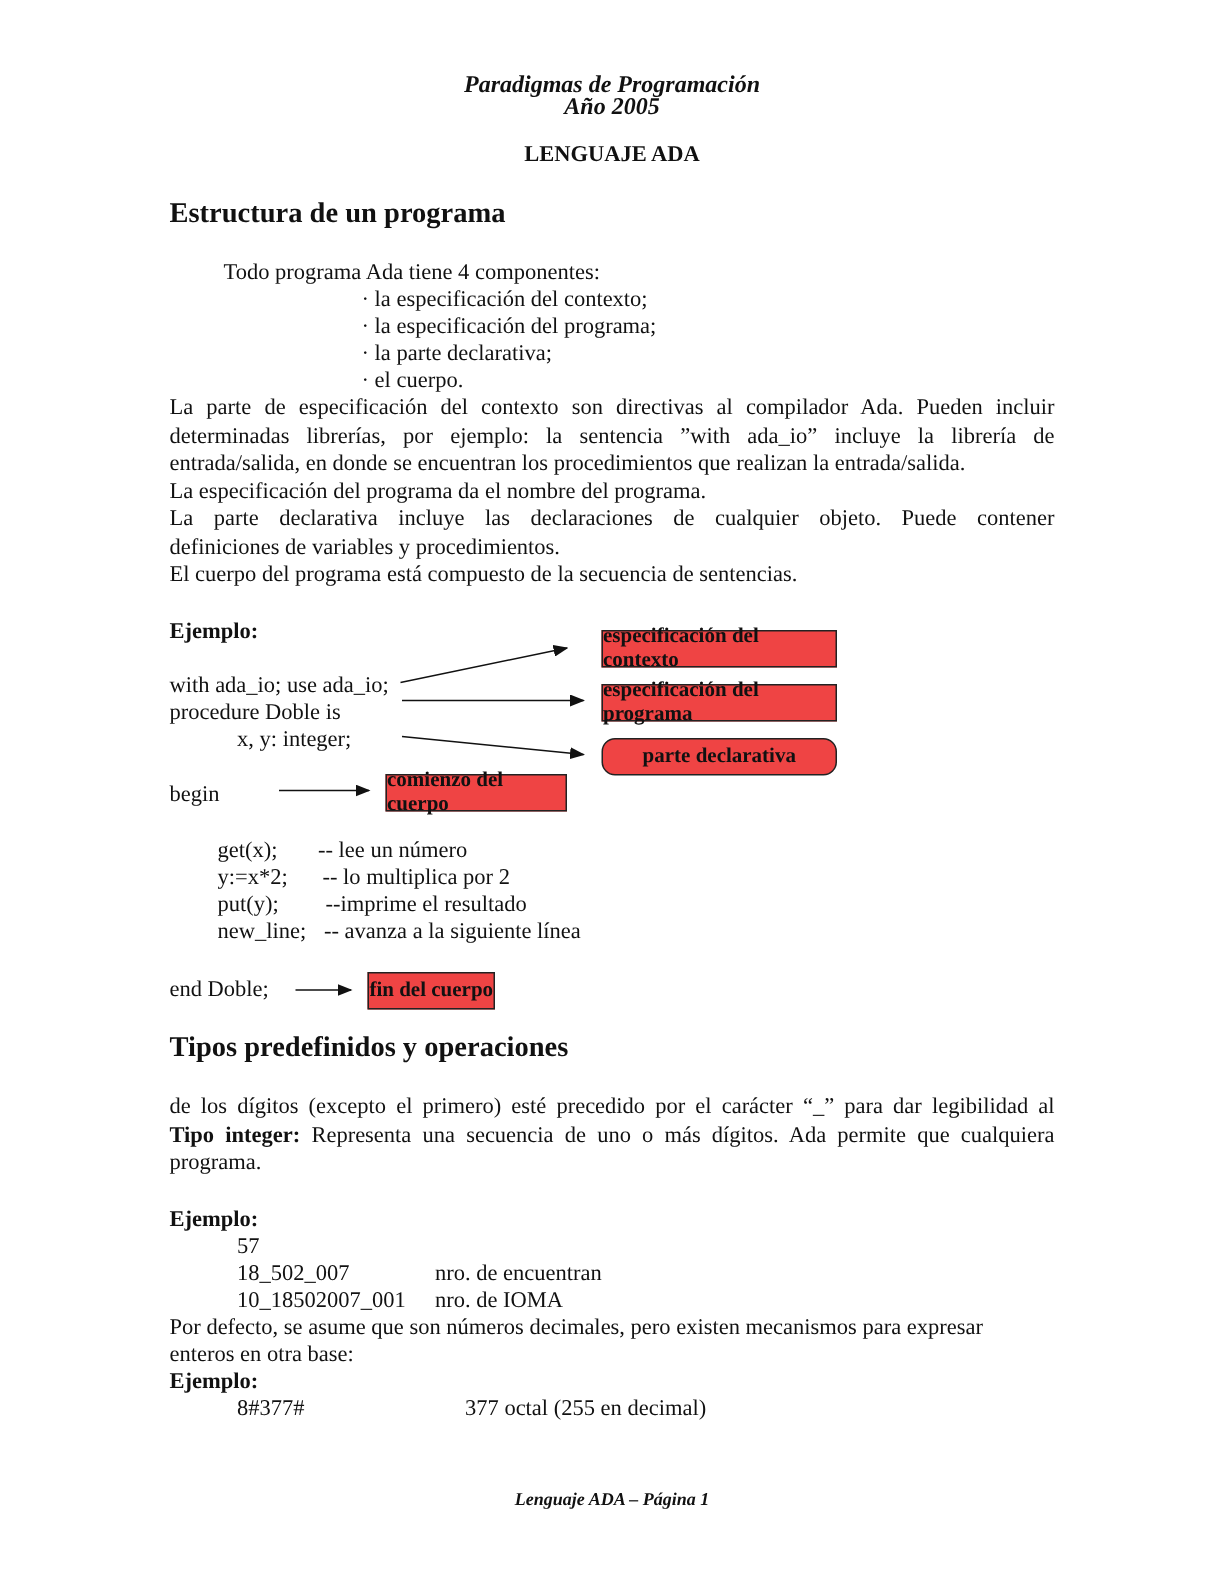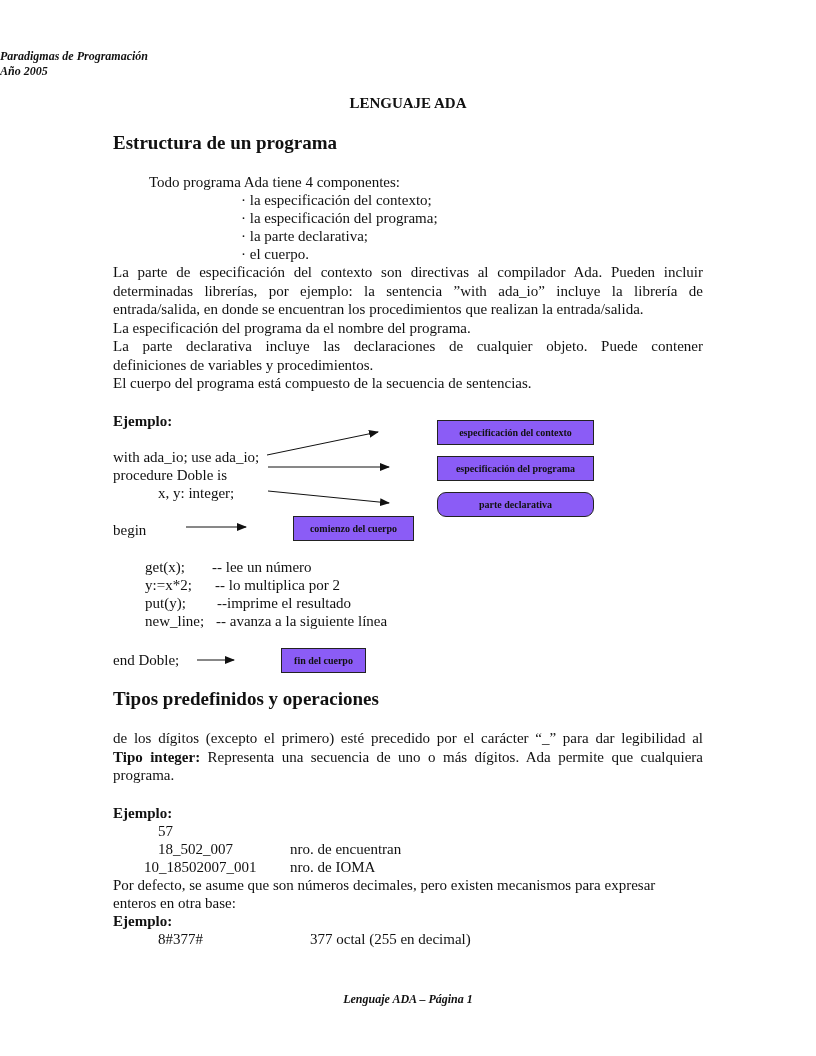--- a/index.html
+++ b/index.html
@@ -1,28 +1,28 @@
 <!DOCTYPE html>
 <html><head>
 <meta charset="utf-8">
 <style>
   html, body { margin: 0; padding: 0; background: #ffffff; }
   body { width: 816px; height: 1056px; position: relative; overflow: hidden;
          font-family: "Liberation Serif", "DejaVu Serif", serif; color: #111; }
   .abs { position: absolute; white-space: nowrap; }
-  .hdr { left: 0; width: 816px; text-align: left; font-style: italic; font-weight: bold; font-size: 12px; line-height: 15px; }
+  .hdr { left: 0; width: 816px; text-align: center; font-style: italic; font-weight: bold; font-size: 16px; line-height: 15px; }
   .title { left: 0; width: 816px; text-align: center; font-weight: bold; font-size: 15px; }
   .h2 { font-weight: bold; font-size: 19px; }
   .t { font-size: 15px; line-height: 18px; }
   .para { position: absolute; left: 113px; width: 590px; font-size: 15px; line-height: 18.5px; text-align: justify; }
   .para .ln { display: block; text-align: justify; text-align-last: justify; }
   .para .ln.last { text-align-last: left; }
   .b { font-weight: bold; }
-  .box { position: absolute; border: 1px solid #222; font-weight: bold; font-size: 10px;
-         display: flex; align-items: center; justify-content: center; background: #8b5cf6; margin-left: 36px; }
+  .box { position: absolute; border: 1px solid #222; font-weight: bold; font-size: 14px;
+         display: flex; align-items: center; justify-content: center; background: #ef4444; }
   svg.arrows { position: absolute; left: 0; top: 0; }
   .footer { left: 0; width: 816px; text-align: center; font-style: italic; font-weight: bold; font-size: 12px; }
 </style>
 </head>
 <body>
 
 <div class="abs hdr" style="top:49px;">Paradigmas de Programación</div>
 <div class="abs hdr" style="top:64px;">Año 2005</div>
 <div class="abs title" style="top:95px;">LENGUAJE ADA</div>
 
@@ -84,21 +84,21 @@
 <div class="para" style="top:729px;">
   <span class="ln">de los dígitos (excepto el primero) esté precedido por el carácter “_” para dar legibilidad al</span>
   <span class="ln"><span class="b">Tipo integer:</span> <span>Representa una secuencia de uno o más dígitos. Ada permite que cualquiera</span></span>
   <span class="ln last">programa.</span>
 </div>
 
 <div class="abs t b" style="left:113px; top:804px;">Ejemplo:</div>
 <div class="abs t" style="left:158px; top:822px;">57</div>
 <div class="abs t" style="left:158px; top:840px;">18_502_007</div>
 <div class="abs t" style="left:290px; top:840px;">nro. de encuentran</div>
-<div class="abs t" style="left:144px; top:858px;">10_18502007_001</div>
+<div class="abs t" style="left:158px; top:858px;">10_18502007_001</div>
 <div class="abs t" style="left:290px; top:858px;">nro. de IOMA</div>
 
 <div class="abs t" style="left:113px; top:876px;">Por defecto, se asume que son números decimales, pero existen mecanismos para expresar</div>
 <div class="abs t" style="left:113px; top:894px;">enteros en otra base:</div>
 <div class="abs t b" style="left:113px; top:912px;">Ejemplo:</div>
 <div class="abs t" style="left:158px; top:930px;">8#377#</div>
 <div class="abs t" style="left:310px; top:930px;">377 octal (255 en decimal)</div>
 
 <div class="abs footer" style="top:992px;">Lenguaje ADA – Página 1</div>
 

